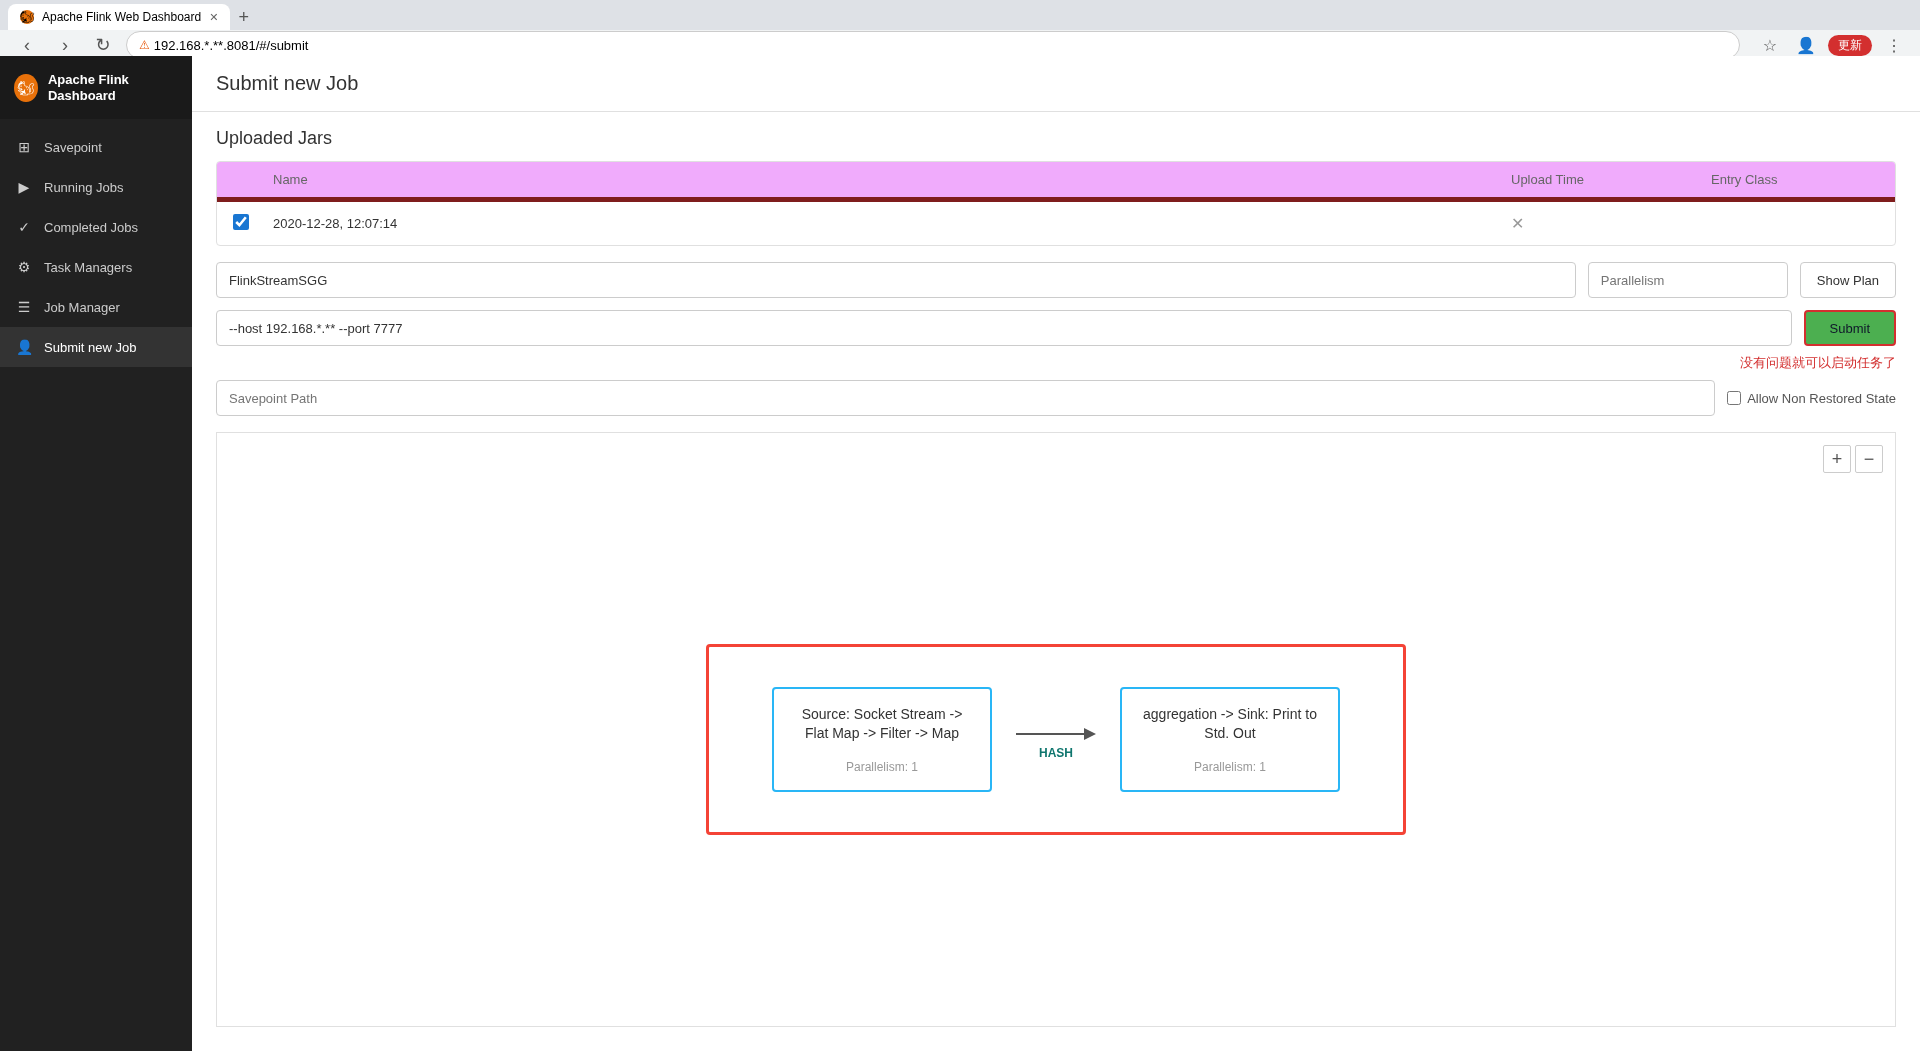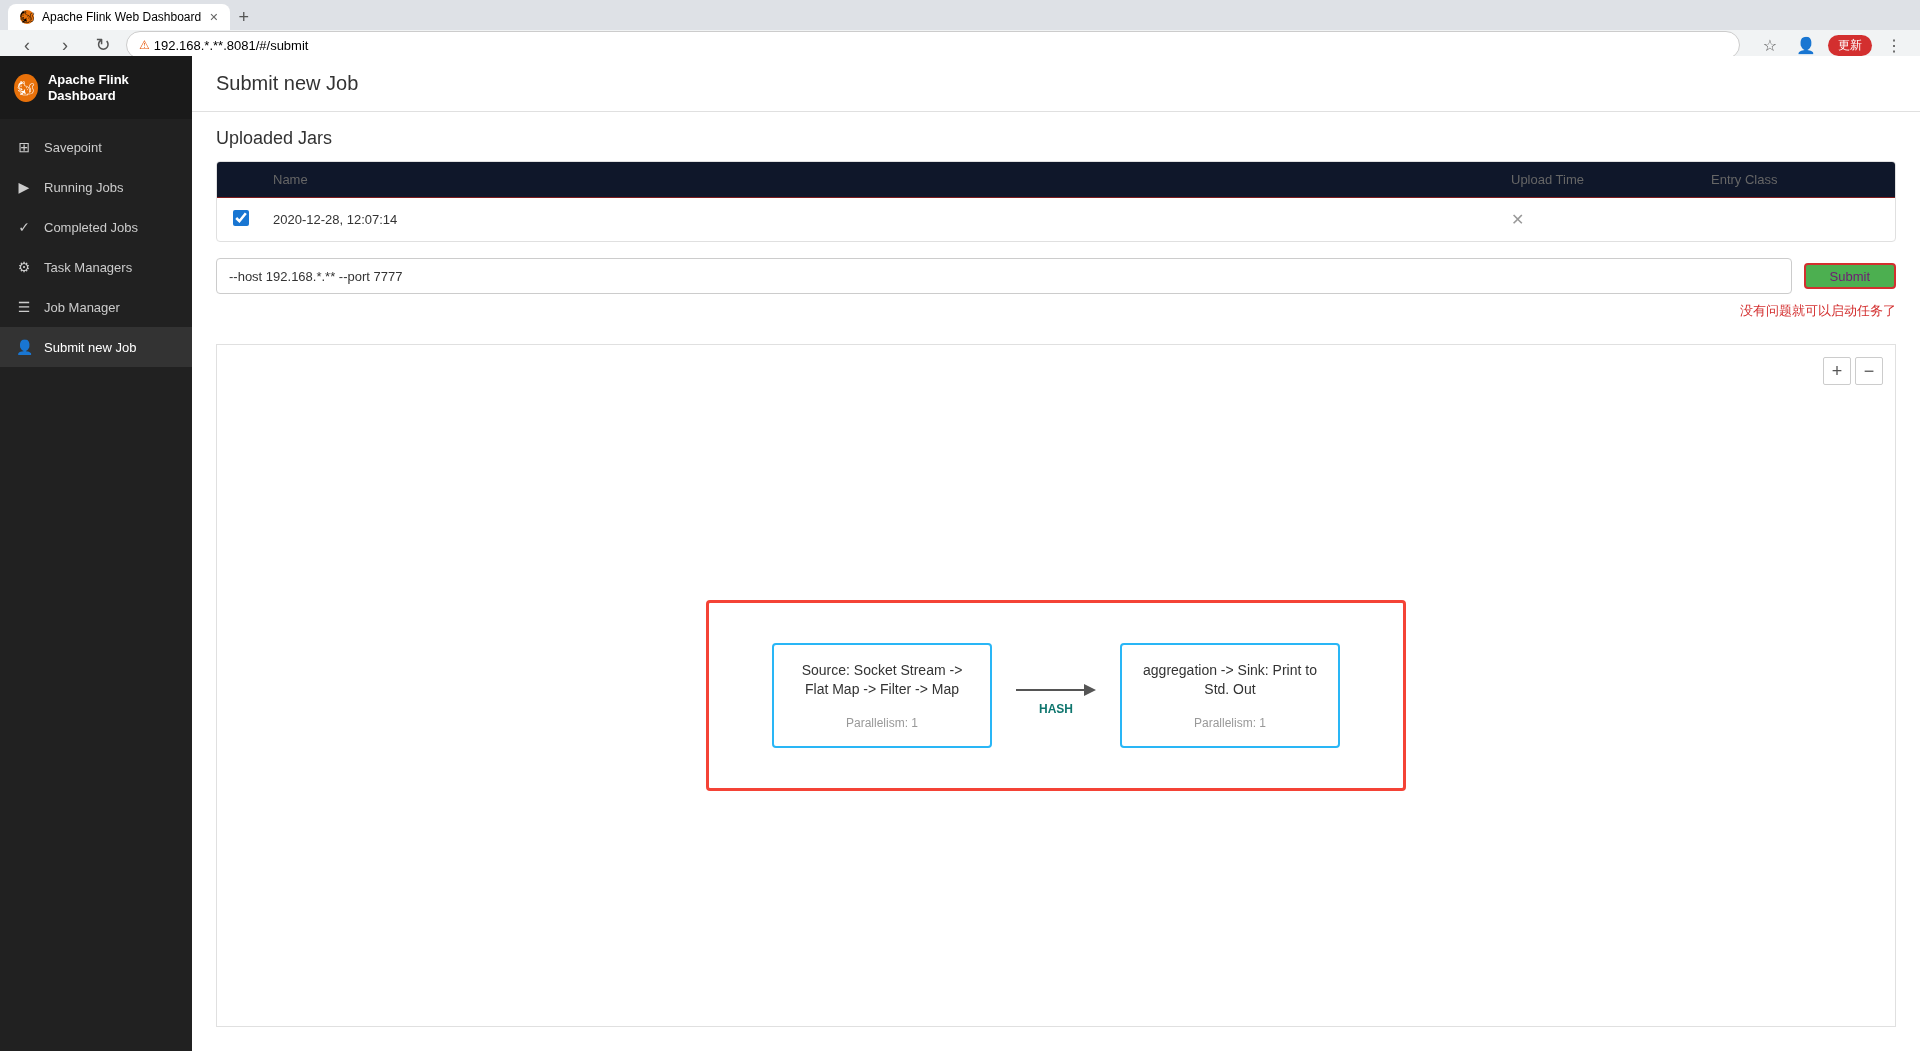--- a/index.html
+++ b/index.html
@@ -35,37 +35,37 @@
 
     
     .main-content { flex: 1; background: #fff; overflow-y: auto; display: flex; flex-direction: column; }
     .page-header { padding: 16px 24px; border-bottom: 1px solid #e0e0e0; }
     .page-title { font-size: 20px; font-weight: 400; color: #333; }
 
     
     .section { margin: 16px 24px; }
     .section-header { font-size: 18px; font-weight: 500; color: #333; margin-bottom: 12px; }
     .jars-table { border: 1px solid #e0e0e0; border-radius: 4px; overflow: hidden; }
-    .jars-table-header { display: grid; grid-template-columns: 40px 1fr 200px 200px; background: #0f172a; border-bottom: 1px solid #7f1d1d; }
+    .jars-table-header { display: grid; grid-template-columns: 40px 1fr 200px 200px; background: #f0abfc; border-bottom: 5px solid #7f1d1d; }
     .jars-table-header-cell { padding: 10px 16px; font-size: 13px; color: #666; font-weight: 500; }
     .jars-table-row { display: grid; grid-template-columns: 40px 1fr 200px 200px; border-bottom: 1px solid #e0e0e0; align-items: center; }
     .jars-table-row:last-child { border-bottom: none; }
     .jars-table-cell { padding: 12px 16px; font-size: 13px; color: #333; }
     .jar-checkbox { width: 16px; height: 16px; accent-color: #1976d2; }
     .jar-delete { color: #999; cursor: pointer; font-size: 16px; }
 
     
     .job-config { padding: 0 24px 16px; }
     .config-row { display: flex; gap: 12px; margin-bottom: 12px; align-items: center; }
     .config-input { height: 36px; border: 1px solid #ccc; border-radius: 4px; padding: 0 12px; font-size: 13px; color: #333; background: #fff; }
     .config-input-main { flex: 1; }
     .config-input-parallelism { width: 200px; }
     .config-input-args { flex: 1; }
     .show-plan-btn { height: 36px; padding: 0 16px; border: 1px solid #ccc; border-radius: 4px; background: #fff; font-size: 13px; cursor: pointer; color: #333; white-space: nowrap; }
-    .submit-btn { height: 26px; padding: 0 24px; border: none; border-radius: 4px; background: #4caf50; color: #701a75; font-size: 13px; cursor: pointer; font-weight: 500; border: 2px solid #d32f2f; }
+    .submit-btn { height: 36px; padding: 0 24px; border: none; border-radius: 4px; background: #4caf50; color: #0f172a; font-size: 13px; cursor: pointer; font-weight: 500; border: 2px solid #d32f2f; }
     .submit-hint { color: #d32f2f; font-size: 13px; text-align: left; margin-top: 2px; }
 
     .savepoint-row { display: flex; gap: 12px; align-items: center; }
     .savepoint-input { flex: 1; }
     .checkbox-label { display: flex; align-items: center; gap: 6px; font-size: 13px; color: #555; white-space: nowrap; }
     .checkbox-label input { width: 14px; height: 14px; }
 
     
     .plan-diagram { flex: 1; position: relative; background: #fff; margin: 0 24px 24px; border: 1px solid #e0e0e0; min-height: 400px; }
     .zoom-controls { position: absolute; top: 12px; right: 12px; display: flex; gap: 4px; z-index: 10; }
@@ -171,25 +171,37 @@
           <div class="jars-table-cell">2020-12-28, 12:07:14</div>
           <div class="jars-table-cell">
             <span class="jar-delete">✕</span>
           </div>
         </div>
       </div>
     </div>
 
     <div class="job-config">
       <div class="config-row">
+        <input type="text" class="config-input config-input-main" value="FlinkStreamSGG" style="">
+        <input type="text" class="config-input config-input-parallelism" placeholder="Parallelism" style="">
+        <button class="show-plan-btn">Show Plan</button>
+      </div>
+      <div class="config-row">
         <input type="text" class="config-input config-input-args" value="--host 192.168.*.** --port 7777" style="">
         <button class="submit-btn">Submit</button>
       </div>
       <div style="text-align: right; margin-top: -4px; margin-bottom: 8px;">
         <span class="submit-hint">没有问题就可以启动任务了</span>
+      </div>
+      <div class="savepoint-row">
+        <input type="text" class="config-input savepoint-input" placeholder="Savepoint Path" style="">
+        <label class="checkbox-label">
+          <input type="checkbox" style="">
+          <span>Allow Non Restored State</span>
+        </label>
       </div>
     </div>
 
     <div class="plan-diagram">
       <div class="zoom-controls">
         <button class="zoom-btn">+</button>
         <button class="zoom-btn">−</button>
       </div>
       <div class="plan-canvas">
         <div class="plan-inner">

